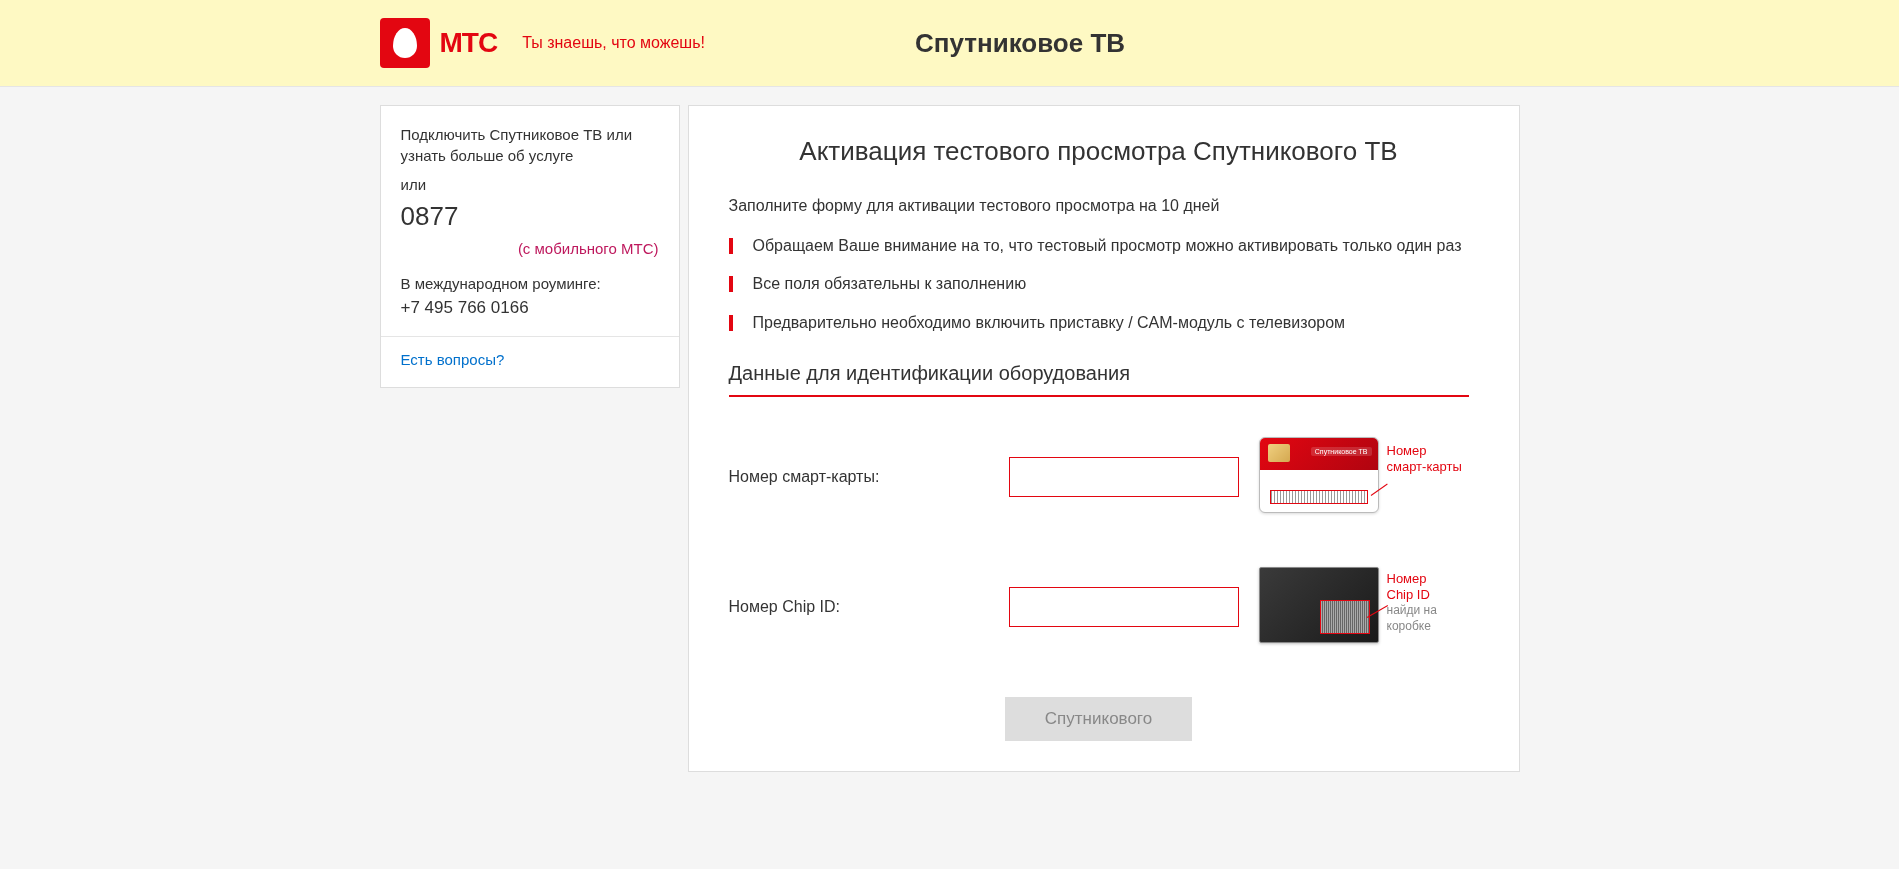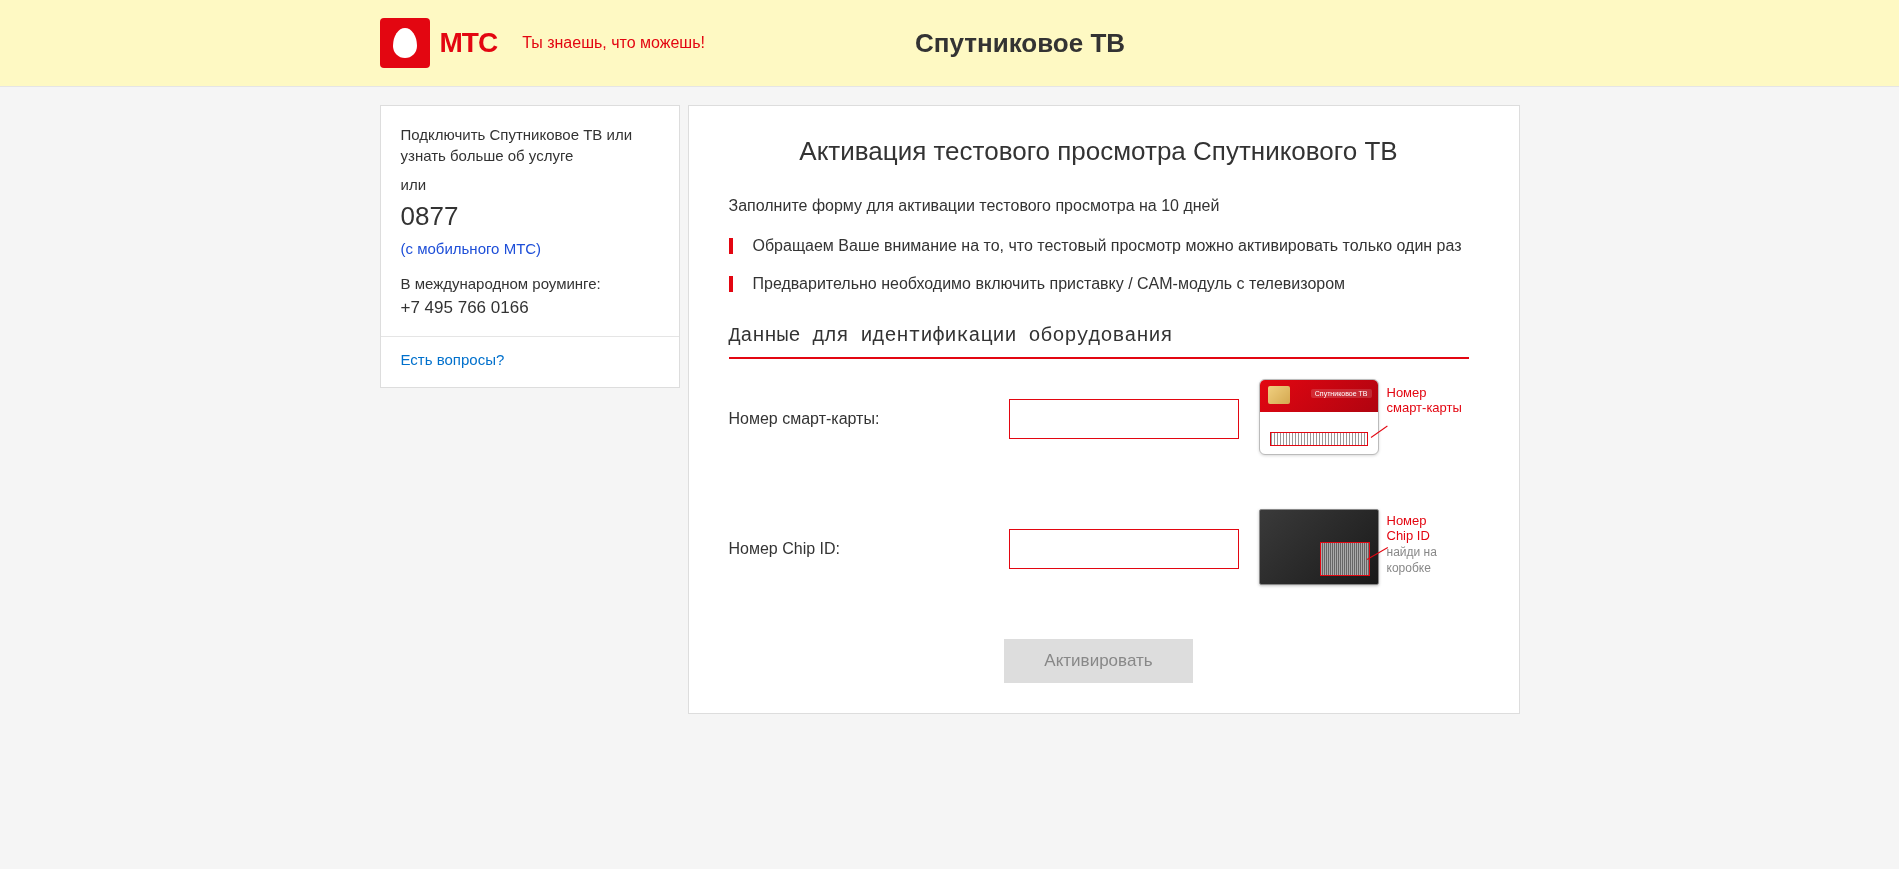--- a/index.html
+++ b/index.html
@@ -87,22 +87,23 @@
     color: #333;
     margin-bottom: 8px;
   }
   .phone-or {
     font-size: 15px;
     color: #333;
     margin-bottom: 8px;
   }
   .phone-note {
     font-size: 15px;
-    color: #1d4ed8;
+    color: #be185d;
     margin-bottom: 18px;
+    text-align: right;
   }
   .roaming-label {
     font-size: 15px;
     color: #333;
     margin-bottom: 6px;
   }
   .roaming-phone {
     font-size: 17px;
     color: #333;
     margin-bottom: 18px;
@@ -154,23 +155,22 @@
     top: 3px;
     width: 4px;
     height: 16px;
     background: #e30611;
   }
   .section-heading {
     font-size: 20px;
     color: #333;
     padding-bottom: 10px;
     border-bottom: 2px solid #e30611;
-    margin-bottom: 20px;
+    margin-bottom: 40px;
     font-weight: normal;
-    font-family: Liberation Mono, monospace;
   }
   .form-row {
     display: flex;
     align-items: center;
     margin-bottom: 50px;
     gap: 20px;
   }
   .form-label {
     width: 260px;
     font-size: 16px;
@@ -334,20 +334,21 @@
         <div class="sidebar-divider"></div>
         <a class="questions-link">Есть вопросы?</a>
       </div>
     </div>
 
     <div class="main">
       <h1 class="main-title">Активация тестового просмотра Спутникового ТВ</h1>
       <div class="form-intro">Заполните форму для активации тестового просмотра на 10 дней</div>
       <ul class="bullet-list">
         <li>Обращаем Ваше внимание на то, что тестовый просмотр можно активировать только один раз</li>
+        <li>Все поля обязательны к заполнению</li>
         <li>Предварительно необходимо включить приставку / CAM-модуль с телевизором</li>
       </ul>
       <div class="section-heading">Данные для идентификации оборудования</div>
 
       <div class="form-row">
         <div class="form-label">Номер смарт-карты:</div>
         <input class="form-input" type="text" value="" style="">
         <div class="card-illus">
           <div class="smart-card">
             <div class="smart-card-top">
@@ -375,17 +376,17 @@
           <div class="callout2">
             <span class="red">Номер</span><br>
             <span class="red">Chip ID</span><br>
             <span class="gray">найди на</span><br>
             <span class="gray">коробке</span>
           </div>
         </div>
       </div>
 
       <div class="submit-row">
-        <button class="submit-btn">Активировать</button>
+        <button class="submit-btn">Спутникового</button>
       </div>
     </div>
   </div>
 </div>
 
 </body></html>

